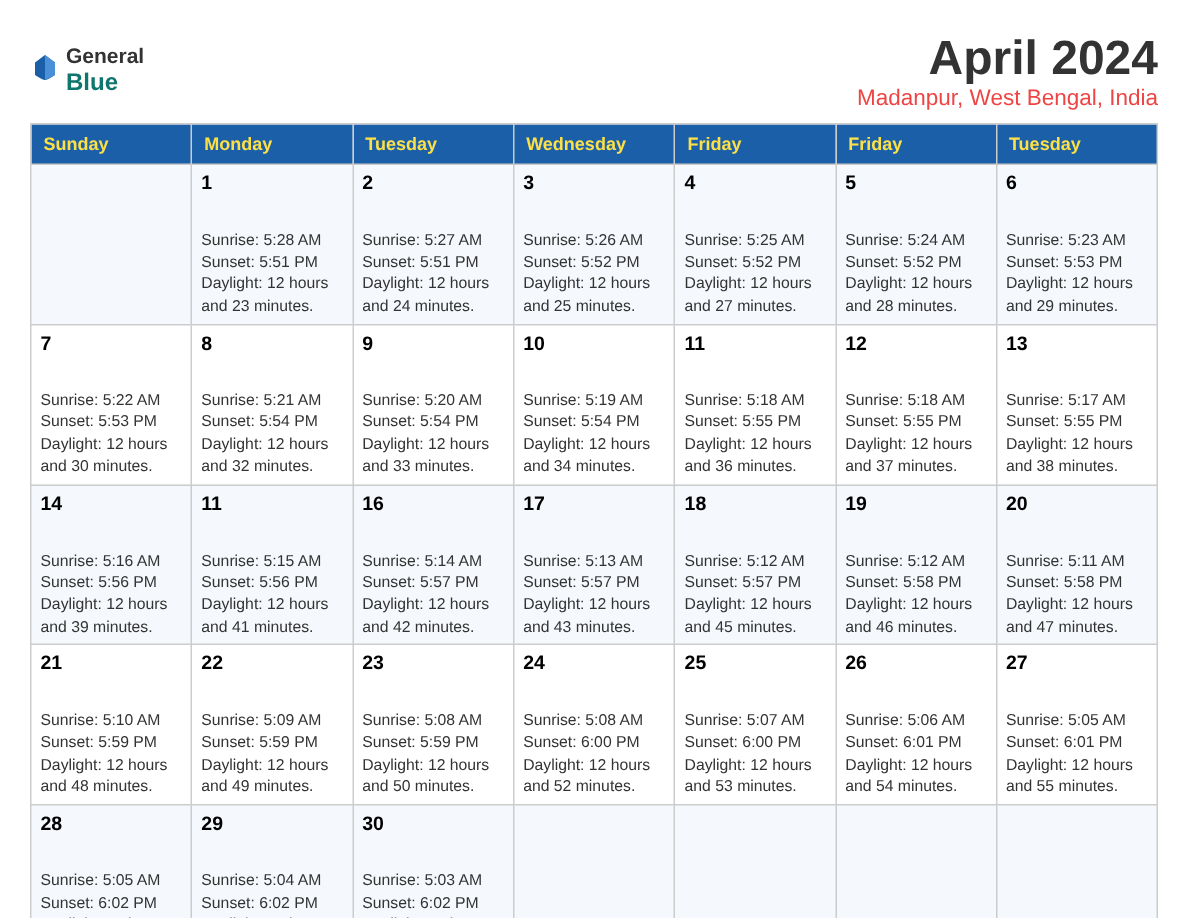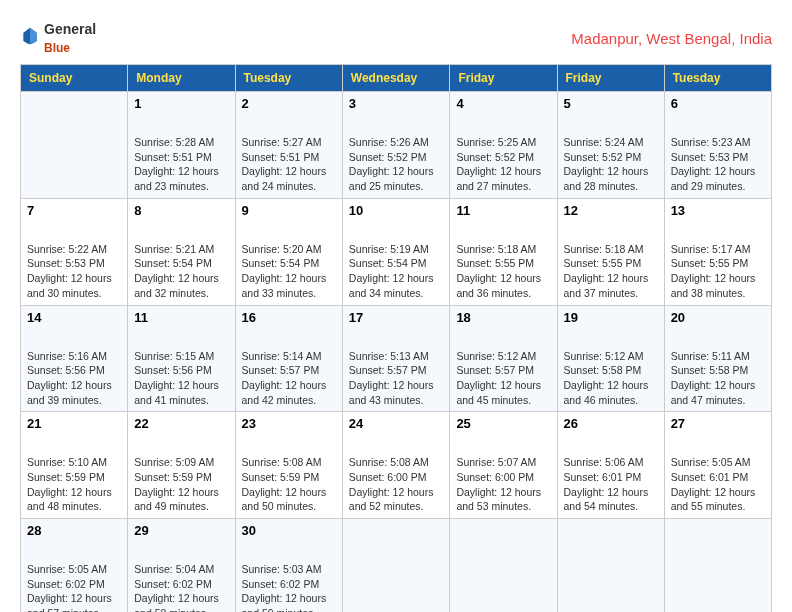--- a/index.html
+++ b/index.html
@@ -71,24 +71,25 @@
 <div class="header">
   <div class="logo">
     <div>
       <svg class="logo-icon" viewBox="0 0 24 24" xmlns="http://www.w3.org/2000/svg">
         <path d="M12 2 L20 8 L20 18 Q14 22 12 22 Q10 22 4 18 L4 8 Z" fill="#1a5fa8"></path>
         <path d="M12 2 L20 8 L20 18 Q16 20 12 22 Z" fill="#4a90d9"></path>
       </svg>
     </div>
     <div>
       <span style="font-size:14px;font-weight:bold;color:#333;">General</span><br>
-      <span style="font-size:12px;font-weight:bold;color:#c2410c;">Blue</span>
+      <span style="font-size:16px;font-weight:bold;color:#0f766e;">Blue</span>
     </div>
   </div>
   <div class="title-section">
+    <div class="main-title">April 2024</div>
     <div class="subtitle">Madanpur, West Bengal, India</div>
   </div>
 </div>
 
 <table class="calendar">
   <thead>
     <tr>
     <th>Sunday</th>
         <th>Monday</th>
         <th>Tuesday</th>

